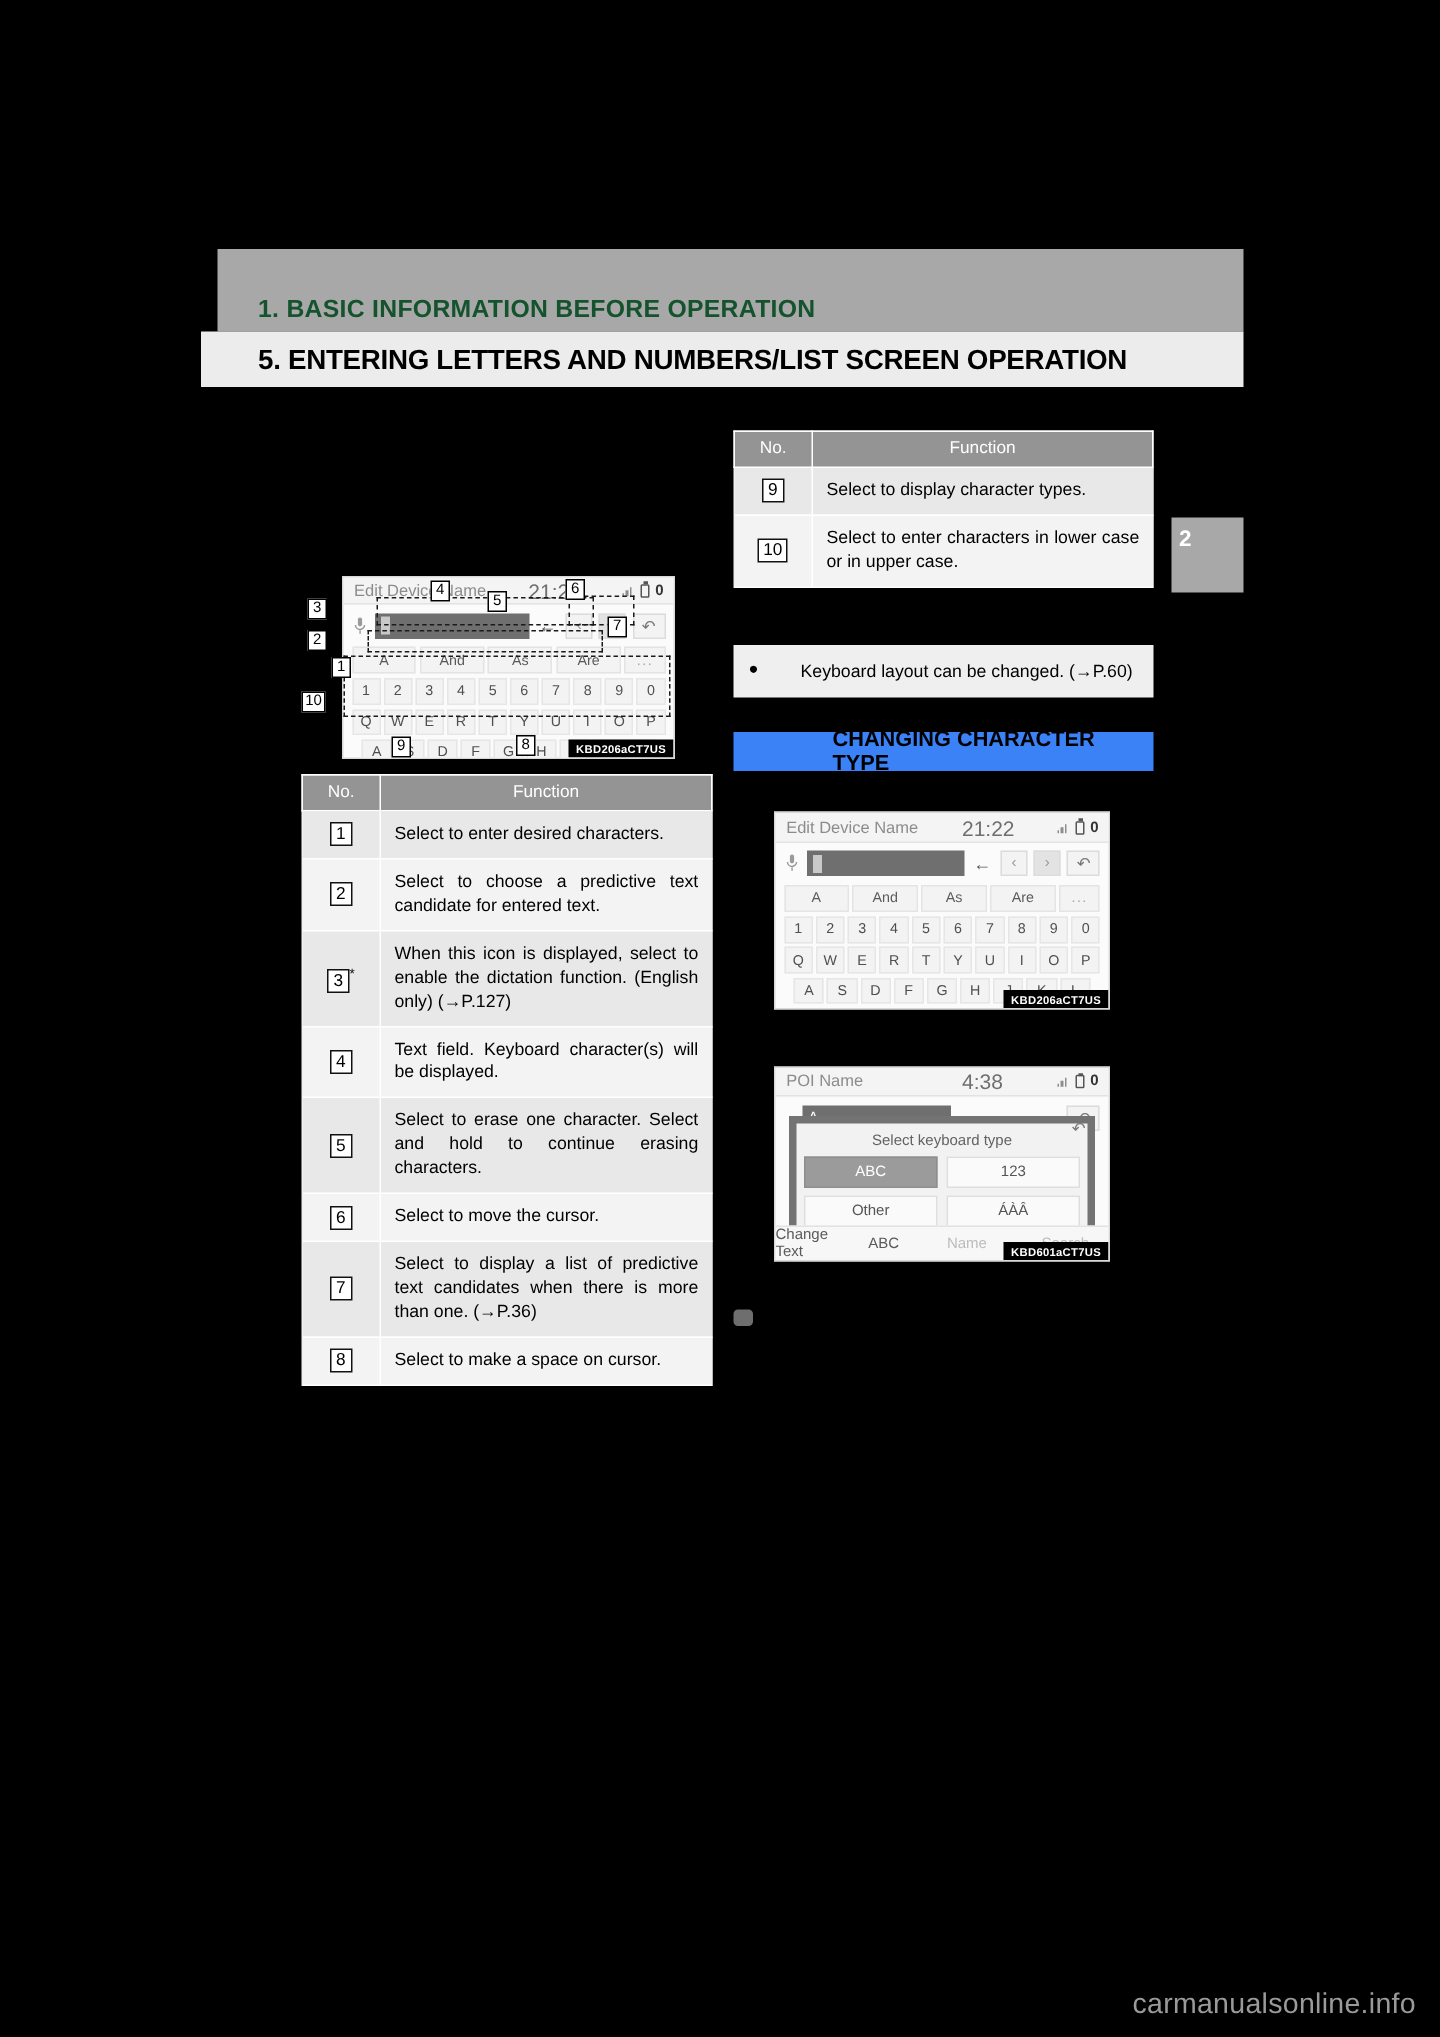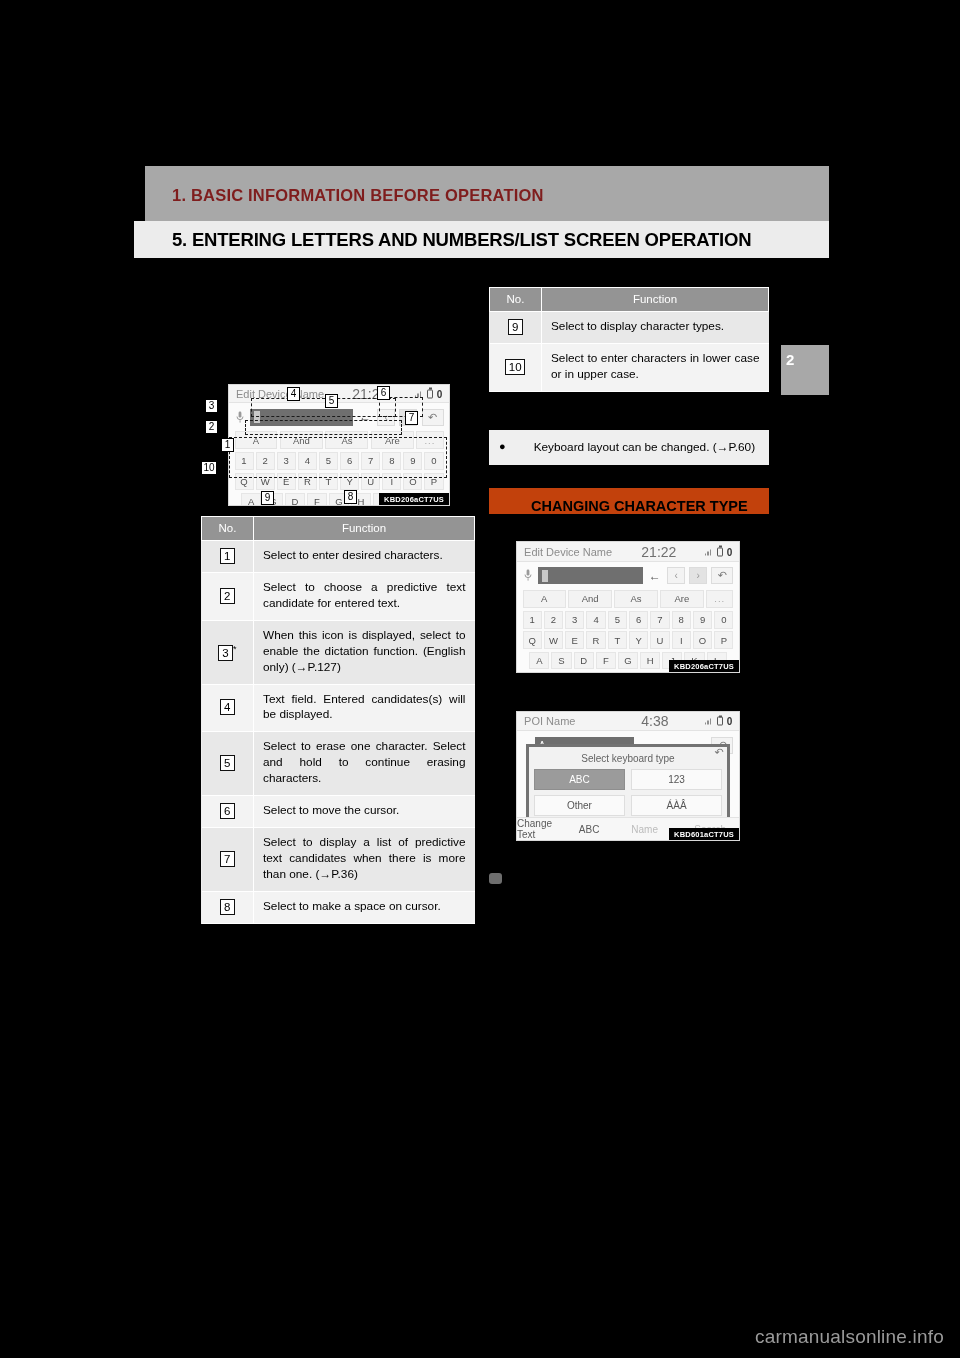--- a/index.html
+++ b/index.html
@@ -18,22 +18,22 @@
 
   
   .hdr-band {
     position: absolute;
     left: 145px; top: 166px;
     width: 684px; height: 55px;
     background: #a8a8a8;
   }
   .hdr-band .hdr-text {
     position: absolute;
-    left: 27px; bottom: 16px;
-    color: #7f1d1d;
+    left: 27px; bottom: 5px;
+    color: #14532d;
     font-size: 16.5px;
     font-weight: bold;
     letter-spacing: .2px;
     white-space: nowrap;
   }
   .hdr-title-band {
     position: absolute;
     left: 134px; top: 221px;
     width: 695px; height: 37px;
     background: #ececec;
@@ -75,24 +75,25 @@
     font-size: 16.5px;
     font-weight: bold;
     padding: 9px 10px 11px 10px;
     line-height: 1.32;
     width: 274px;
   }
 
   
   .sub-head {
     display: flex;
-    align-items: flex-end;
-    background: #c2410c;
+    align-items: center;
+    background: #3b82f6;
     width: 280px;
     height: 26px;
+    gap: 24px;
   }
   .sub-head .swatch { width: 30px; background: #a8a8a8; flex: 0 0 30px; }
   .sub-head .sh-text {
     flex: 1;
     display: flex; align-items: center;
     padding-left: 12px;
     font-size: 14.5px;
     font-weight: bold;
     color: #000;
   }
@@ -294,21 +295,21 @@
     position:absolute; right:0; bottom:0;
     background:#000; color:#fff;
     font-size:7.5px; font-weight:bold;
     padding:1.5px 5px;
     letter-spacing:.2px;
   }
 
   
   .kt-panel {
     position:absolute; left:4%; right:4%; top:25%;
-    background:#f2f2f2; border:3px solid #737373;
+    background:#f2f2f2; border:5px solid #737373;
     padding: 4px 5px 6px 5px;
   }
   .kt-title { text-align:center; font-size:10px; color:#636363; padding:2px 0 5px; }
   .kt-grid { display:flex; flex-wrap:wrap; gap:5px 6px; }
   .kt-btn {
     flex: 0 0 calc(50% - 3px);
     background:#fafafa; border:1px solid #dedede;
     text-align:center; font-size:10px; padding:4px 0; color:#555;
   }
   .kt-btn.sel { background:#9b9b9b; color:#fff; border-color:#8e8e8e; }
@@ -477,21 +478,21 @@
       <tr>
         <td class="num"><span class="boxnum">2</span></td>
         <td class="jt-last">Select to choose a predictive text candidate for entered text.</td>
       </tr>
       <tr>
         <td class="num"><span class="boxnum">3</span><span class="star">*</span></td>
         <td class="jt-last">When this icon is displayed, select to enable the dictation function. (English only) (→P.127)</td>
       </tr>
       <tr>
         <td class="num"><span class="boxnum">4</span></td>
-        <td class="jt-last">Text field. Entered candidates(s) will be displayed.</td>
+        <td class="jt-last">Text field. Keyboard character(s) will be displayed.</td>
       </tr>
       <tr>
         <td class="num"><span class="boxnum">5</span></td>
         <td class="jt-last">Select to erase one character. Select and hold to continue erasing characters.</td>
       </tr>
       <tr>
         <td class="num"><span class="boxnum">6</span></td>
         <td class="jt-last">Select to move the cursor.</td>
       </tr>
       <tr>

